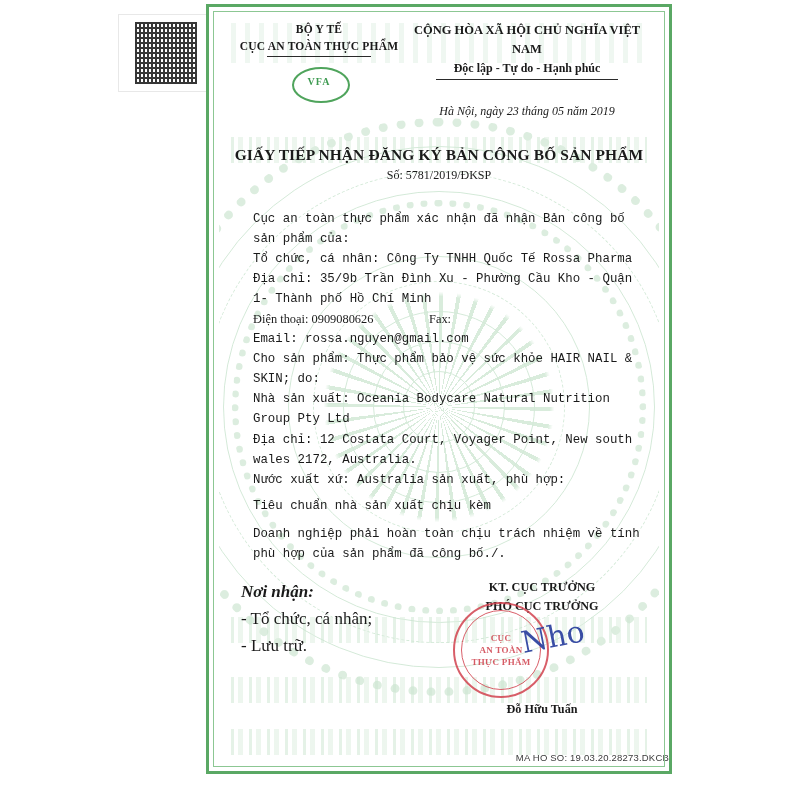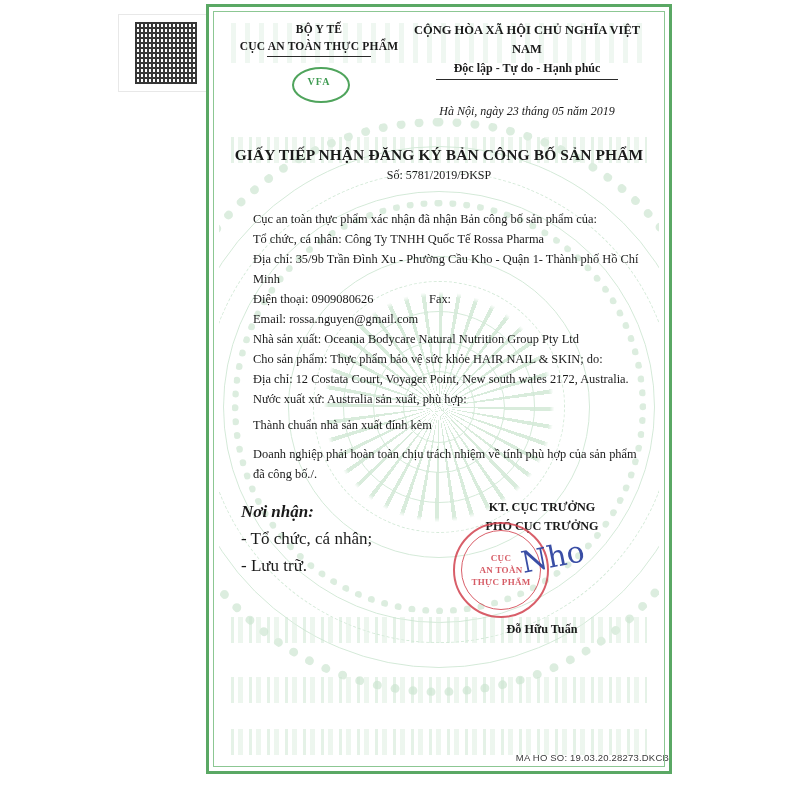--- a/index.html
+++ b/index.html
@@ -201,21 +201,21 @@
     font-size: 12px;
     margin-top: 4px;
   }
 
   .body-block {
     margin: 26px 0 0 0;
     padding-left: 22px;
     font-size: 12.4px;
     line-height: 1.62;
   }
-  .body-block p { margin: 0; }
+  .body-block p { margin: 0; font-family: Liberation Mono, monospace; }
   .body-block .with-fax {
     display: flex;
   }
   .body-block .with-fax .phone { width: 176px; }
 
   .sign-row {
     display: flex;
     margin-top: 14px;
     padding-left: 10px;
   }
@@ -347,25 +347,25 @@
 
     <div class="body-block">
       <p>Cục an toàn thực phẩm xác nhận đã nhận Bản công bố sản phẩm của:</p>
       <p>Tổ chức, cá nhân: Công Ty TNHH Quốc Tế Rossa Pharma</p>
       <p>Địa chỉ: 35/9b Trần Đình Xu - Phường Cầu Kho - Quận 1- Thành phố Hồ Chí Minh</p>
       <div class="with-fax">
         <span class="phone">Điện thoại: 0909080626</span>
         <span>Fax:</span>
       </div>
       <p>Email: rossa.nguyen@gmail.com</p>
+      <p>Cho sản phẩm: Thực phẩm bảo vệ sức khỏe  HAIR NAIL &amp; SKIN; do:</p>
       <p>Nhà sản xuất: Oceania Bodycare Natural Nutrition Group Pty Ltd</p>
-      <p>Cho sản phẩm: Thực phẩm bảo vệ sức khỏe  HAIR NAIL &amp; SKIN; do:</p>
       <p>Địa chỉ: 12 Costata Court, Voyager Point, New south wales 2172, Australia.</p>
       <p style="">Nước xuất xứ: Australia sản xuất, phù hợp:</p>
-      <p style="margin-top:6px;">Thành chuẩn nhà sản xuất đính kèm</p>
+      <p style="margin-top:6px;">Tiêu chuẩn nhà sản xuất chịu kèm</p>
       <p style="margin-top:8px;">Doanh nghiệp phải hoàn toàn chịu trách nhiệm về tính phù hợp của sản phẩm đã công bố./.</p>
     </div>
 
     <div class="sign-row">
       <div class="sign-left">
         <div class="hdr">Nơi nhận:</div>
         <div>- Tổ chức, cá nhân;</div>
         <div>- Lưu trữ.</div>
       </div>
       <div class="sign-right">

